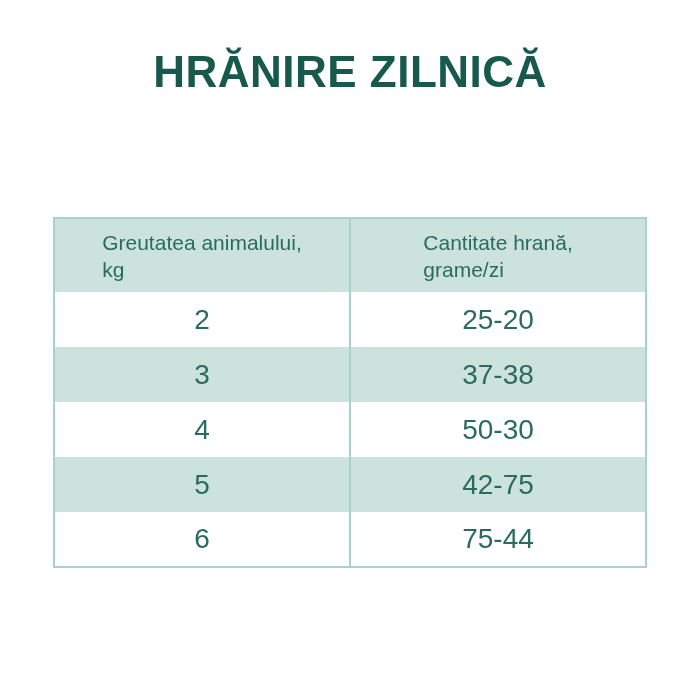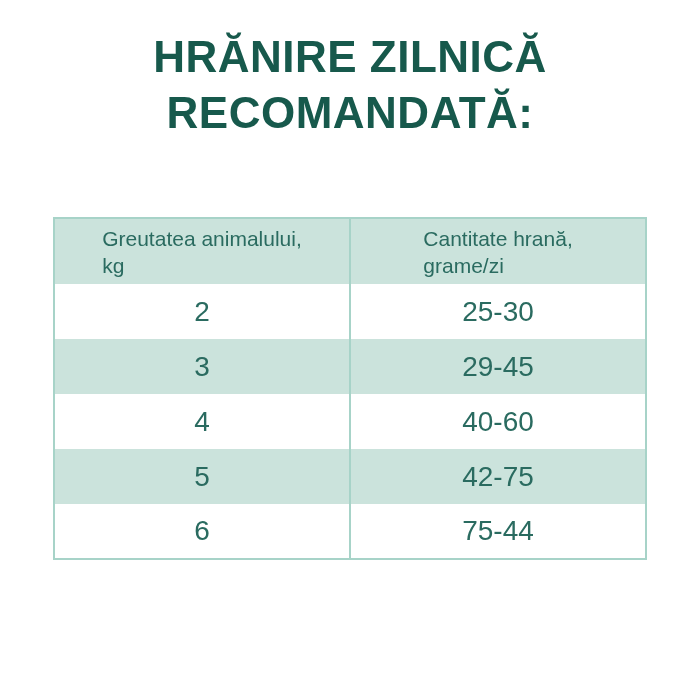--- a/index.html
+++ b/index.html
@@ -8,21 +8,21 @@
     background: #ffffff;
     font-family: "Liberation Sans", "DejaVu Sans", sans-serif;
     overflow: hidden;
   }
   .page {
     width: 700px; height: 700px;
     background: var(--page_bg, #ffffff);
     position: relative;
   }
   .title {
-    padding-top: 29px;
+    padding-top: 44px;
     text-align: center;
     color: var(--title_text, #17594c);
     font-size: 44px;
     line-height: 56px;
     font-weight: 800;
     letter-spacing: 0.5px;
   }
   .title span { display: block; }
   table.feeding {
     position: absolute;
@@ -31,21 +31,21 @@
     width: 594px;
     border-collapse: collapse;
     table-layout: fixed;
   }
   table.feeding, table.feeding th, table.feeding td {
     border: 2px solid var(--table_border, #a7d3c8);
   }
   table.feeding th, table.feeding td {
     border-top: none; border-bottom: none;
   }
-  table.feeding thead tr { height: 66px; }
+  table.feeding thead tr { height: 74px; }
   table.feeding thead th {
     background: var(--row_alt_bg, #cbe3dc);
     color: var(--cell_text, #2a6b60);
     font-size: 21px;
     line-height: 27px;
     font-weight: 400;
     text-align: center;
     vertical-align: middle;
   }
   table.feeding thead th .hdr {
@@ -62,21 +62,20 @@
     vertical-align: middle;
   }
 </style>
 </head>
 <body>
 
 <div class="page">
 
   <h1 class="title">
     <span>HRĂNIRE ZILNICĂ</span>
-    <span>RECOMANDATĂ:</span>
   </h1>
 
   <table class="feeding">
     <thead>
       <tr>
         <th>
           <span class="hdr">
             <span>Greutatea animalului,</span><br>
             <span>kg</span>
           </span>
@@ -85,29 +84,29 @@
           <span class="hdr">
             <span>Cantitate hrană,</span><br>
             <span>grame/zi</span>
           </span>
         </th>
       </tr>
     </thead>
     <tbody>
       <tr>
         <td>2</td>
-        <td>25-30</td>
+        <td>25-20</td>
       </tr>
       <tr>
         <td>3</td>
-        <td>29-45</td>
+        <td>37-38</td>
       </tr>
       <tr>
         <td>4</td>
-        <td>40-60</td>
+        <td>50-30</td>
       </tr>
       <tr>
         <td>5</td>
         <td>42-75</td>
       </tr>
       <tr>
         <td>6</td>
         <td>75-44</td>
       </tr>
     </tbody>

